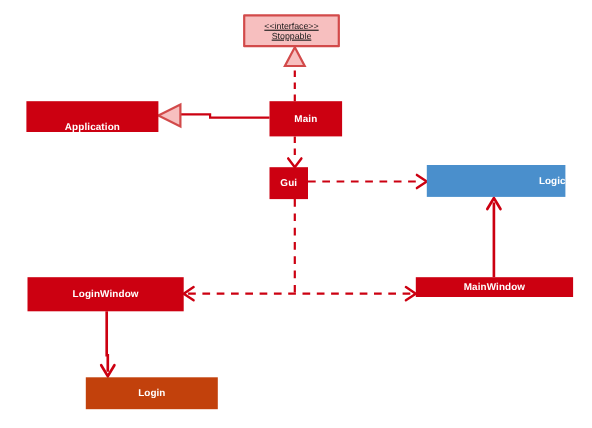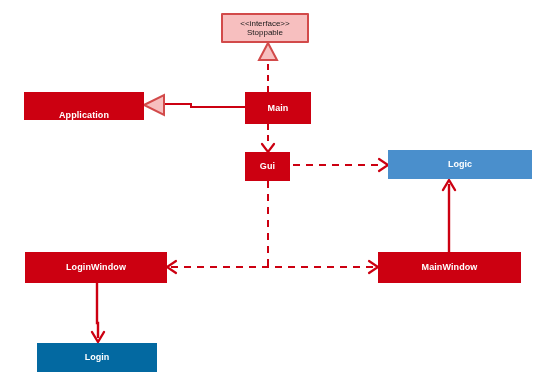--- a/index.html
+++ b/index.html
@@ -42,24 +42,25 @@
     font-weight: bold;
     letter-spacing: 0.1px;
   }
   .node-logic {
     background: #4A8FCC;
     color: #ffffff;
     font-size: 9px;
     font-weight: bold;
   }
   .node-login {
-    background: #0369a1;
+    background: #c2410c;
     color: #ffffff;
     font-size: 9px;
     font-weight: bold;
+    margin-left: 41px;
   }
   .node-interface {
     background: #F7BFBF;
     border: 2px solid #D24A4A;
     color: #1a1a1a;
     font-size: 8px;
     font-weight: normal;
     flex-direction: column;
     border-radius: 1px;
   }
@@ -114,46 +115,46 @@
       <path d="M 443,190 L 449,180 L 455,190" fill="none" stroke="#CC0011" stroke-width="2.4" stroke-linecap="round"></path>
     </g>
 
     <g>
       <path d="M 97,283 L 97,323 L 98,323 L 98,338" fill="none" stroke="#CC0011" stroke-width="2.4"></path>
       <path d="M 92,332 L 98,342 L 104,332" fill="none" stroke="#CC0011" stroke-width="2.4" stroke-linecap="round"></path>
     </g>
 
   </svg>
 
-  <div class="node node-interface" style="left:221px; top:13px; width:88px; height:30px;">
+  <div class="node node-interface" style="left:221px; top:13px; width:88px; height:30px;text-decoration:underline;">
     <span class="stereo">&lt;&lt;interface&gt;&gt;</span>
     <span class="iname">Stoppable</span>
   </div>
 
   <div class="node node-class" style="left:24px; top:92px; width:120px; height:28px;align-items:flex-end;">
     <span>Application</span>
   </div>
 
   <div class="node node-class" style="left:245px; top:92px; width:66px; height:32px;">
     <span>Main</span>
   </div>
 
-  <div class="node node-class" style="left:245px; top:152px; width:45px; height:29px;">
+  <div class="node node-class" style="left:245px; top:152px; width:35px; height:29px;">
     <span>Gui</span>
   </div>
 
-  <div class="node node-logic" style="left:388px; top:150px; width:144px; height:29px;">
+  <div class="node node-logic" style="left:388px; top:150px; width:126px; height:29px;justify-content:flex-end;">
     <span>Logic</span>
   </div>
 
   <div class="node node-class" style="left:25px; top:252px; width:142px; height:31px;text-align:center;">
     <span>LoginWindow</span>
   </div>
 
-  <div class="node node-class" style="left:378px; top:252px; width:143px; height:31px;">
+  <div class="node node-class" style="left:378px; top:252px; width:143px; height:18px;">
     <span>MainWindow</span>
   </div>
 
   <div class="node node-login" style="left:37px; top:343px; width:120px; height:29px;">
     <span>Login</span>
   </div>
 
 </div>
 
 </body></html>

